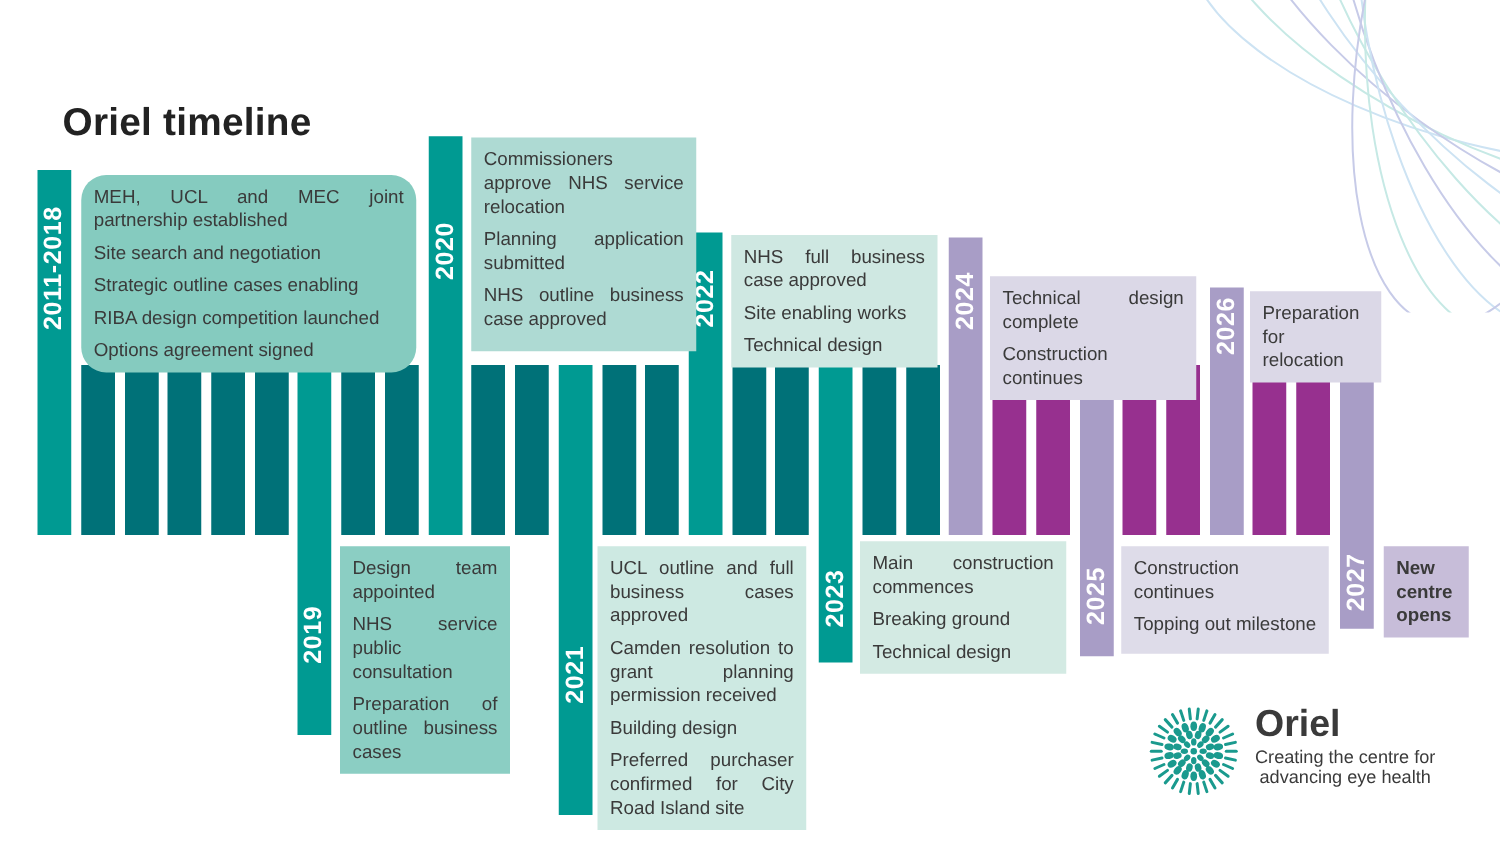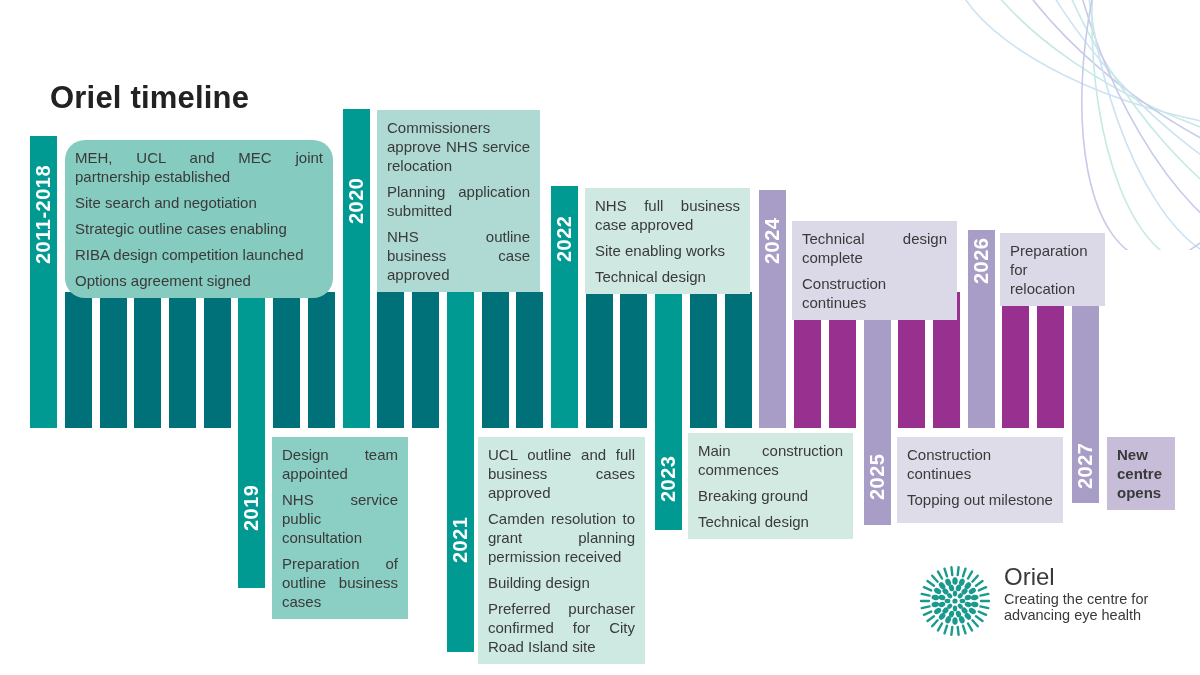--- a/index.html
+++ b/index.html
@@ -17,34 +17,34 @@
       font-size:20px;letter-spacing:0.5px;}
   .yr.up{top:0;}
   .yr.down{bottom:0;}
   
   .box{position:absolute;z-index:2;box-sizing:border-box;padding:8px 10px;color:#3a3a3a;
        font-size:15px;line-height:1.27;}
   .box p{margin:0 0 7px 0;text-align:justify;}
   .box p:last-child{margin-bottom:0;}
   .b2011{left:65px;top:140px;width:268px;min-height:140px;border-radius:20px;}
   .b2019{left:272px;top:437px;width:136px;min-height:151px;}
-  .b2020{left:377px;top:110px;width:163px;min-height:171px;}
+  .b2020{left:377px;top:110px;width:180px;min-height:171px;}
   .b2021{left:478px;top:437px;width:167px;min-height:215px;}
   .b2022{left:585px;top:188px;width:165px;min-height:92px;}
   .b2023{left:688px;top:433px;width:165px;min-height:92px;}
   .b2024{left:792px;top:192px;width:165px;min-height:86px;}
   .b2025{left:897px;top:437px;width:166px;min-height:86px;}
   .b2026{left:1000px;top:233px;width:105px;min-height:49px;}
   .b2027{left:1107px;top:437px;width:68px;min-height:64px;}
   .b2027 p{font-weight:bold;text-align:left;}
   
   .logo{position:absolute;left:918px;top:564px;display:flex;align-items:flex-start;gap:12px;z-index:2;}
   .logo-text{display:flex;flex-direction:column;}
-  .brand{font-size:24px;font-weight:normal;color:#3a3a3a;line-height:1.05;margin:0;}
-  .tagline{font-size:14.5px;color:#3a3a3a;line-height:1.12;margin:2px 0 0 0;}
+  .brand{font-size:30px;font-weight:bold;color:#3a3a3a;line-height:1.05;margin:0;}
+  .tagline{font-size:14.5px;color:#3a3a3a;line-height:1.12;margin:2px 0 0 0;text-align:center;}
 </style>
 </head>
 <body>
 
 <div class="stage">
 
   <svg class="swirl" id="swirl" viewBox="0 0 300 250">
       <ellipse cx="300" cy="10" rx="255" ry="108" transform="rotate(14 300 10)" fill="none" stroke="#cde3f3" stroke-width="1.6"></ellipse>
       <ellipse cx="300" cy="10" rx="255" ry="108" transform="rotate(25 300 10)" fill="none" stroke="#c6e9e5" stroke-width="1.6"></ellipse>
       <ellipse cx="300" cy="10" rx="255" ry="108" transform="rotate(36 300 10)" fill="none" stroke="#c7cbe8" stroke-width="1.6"></ellipse>

